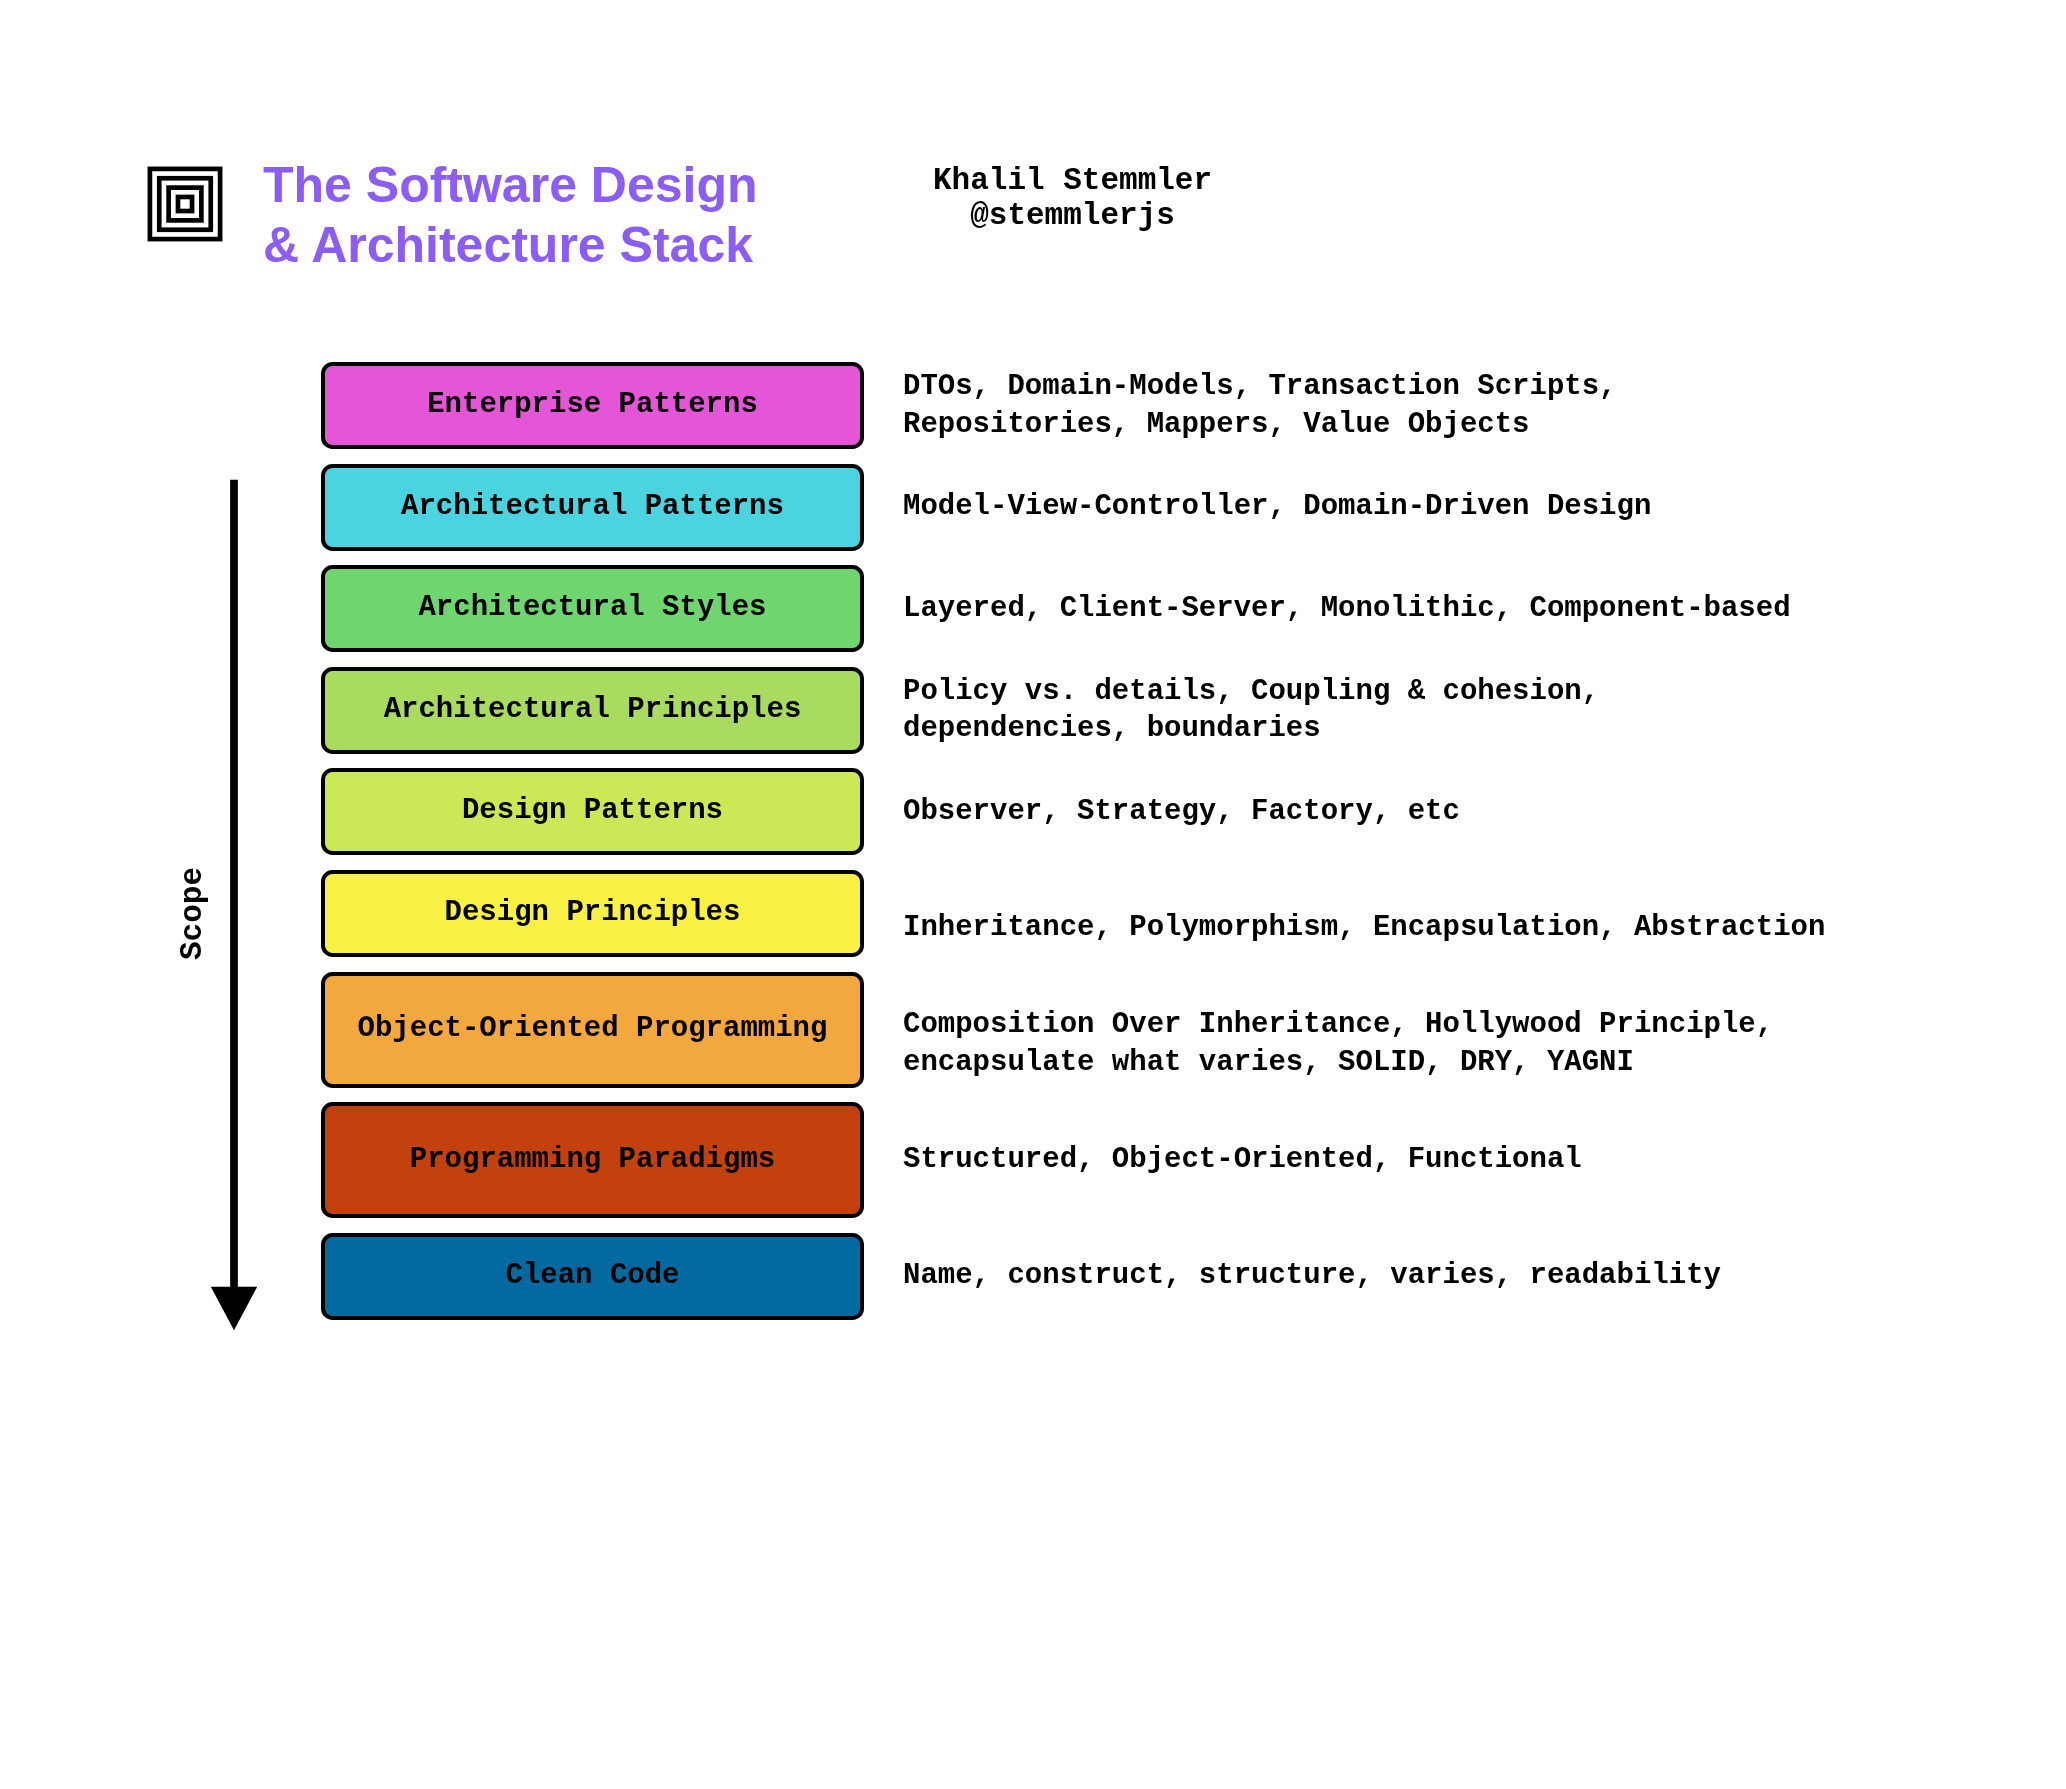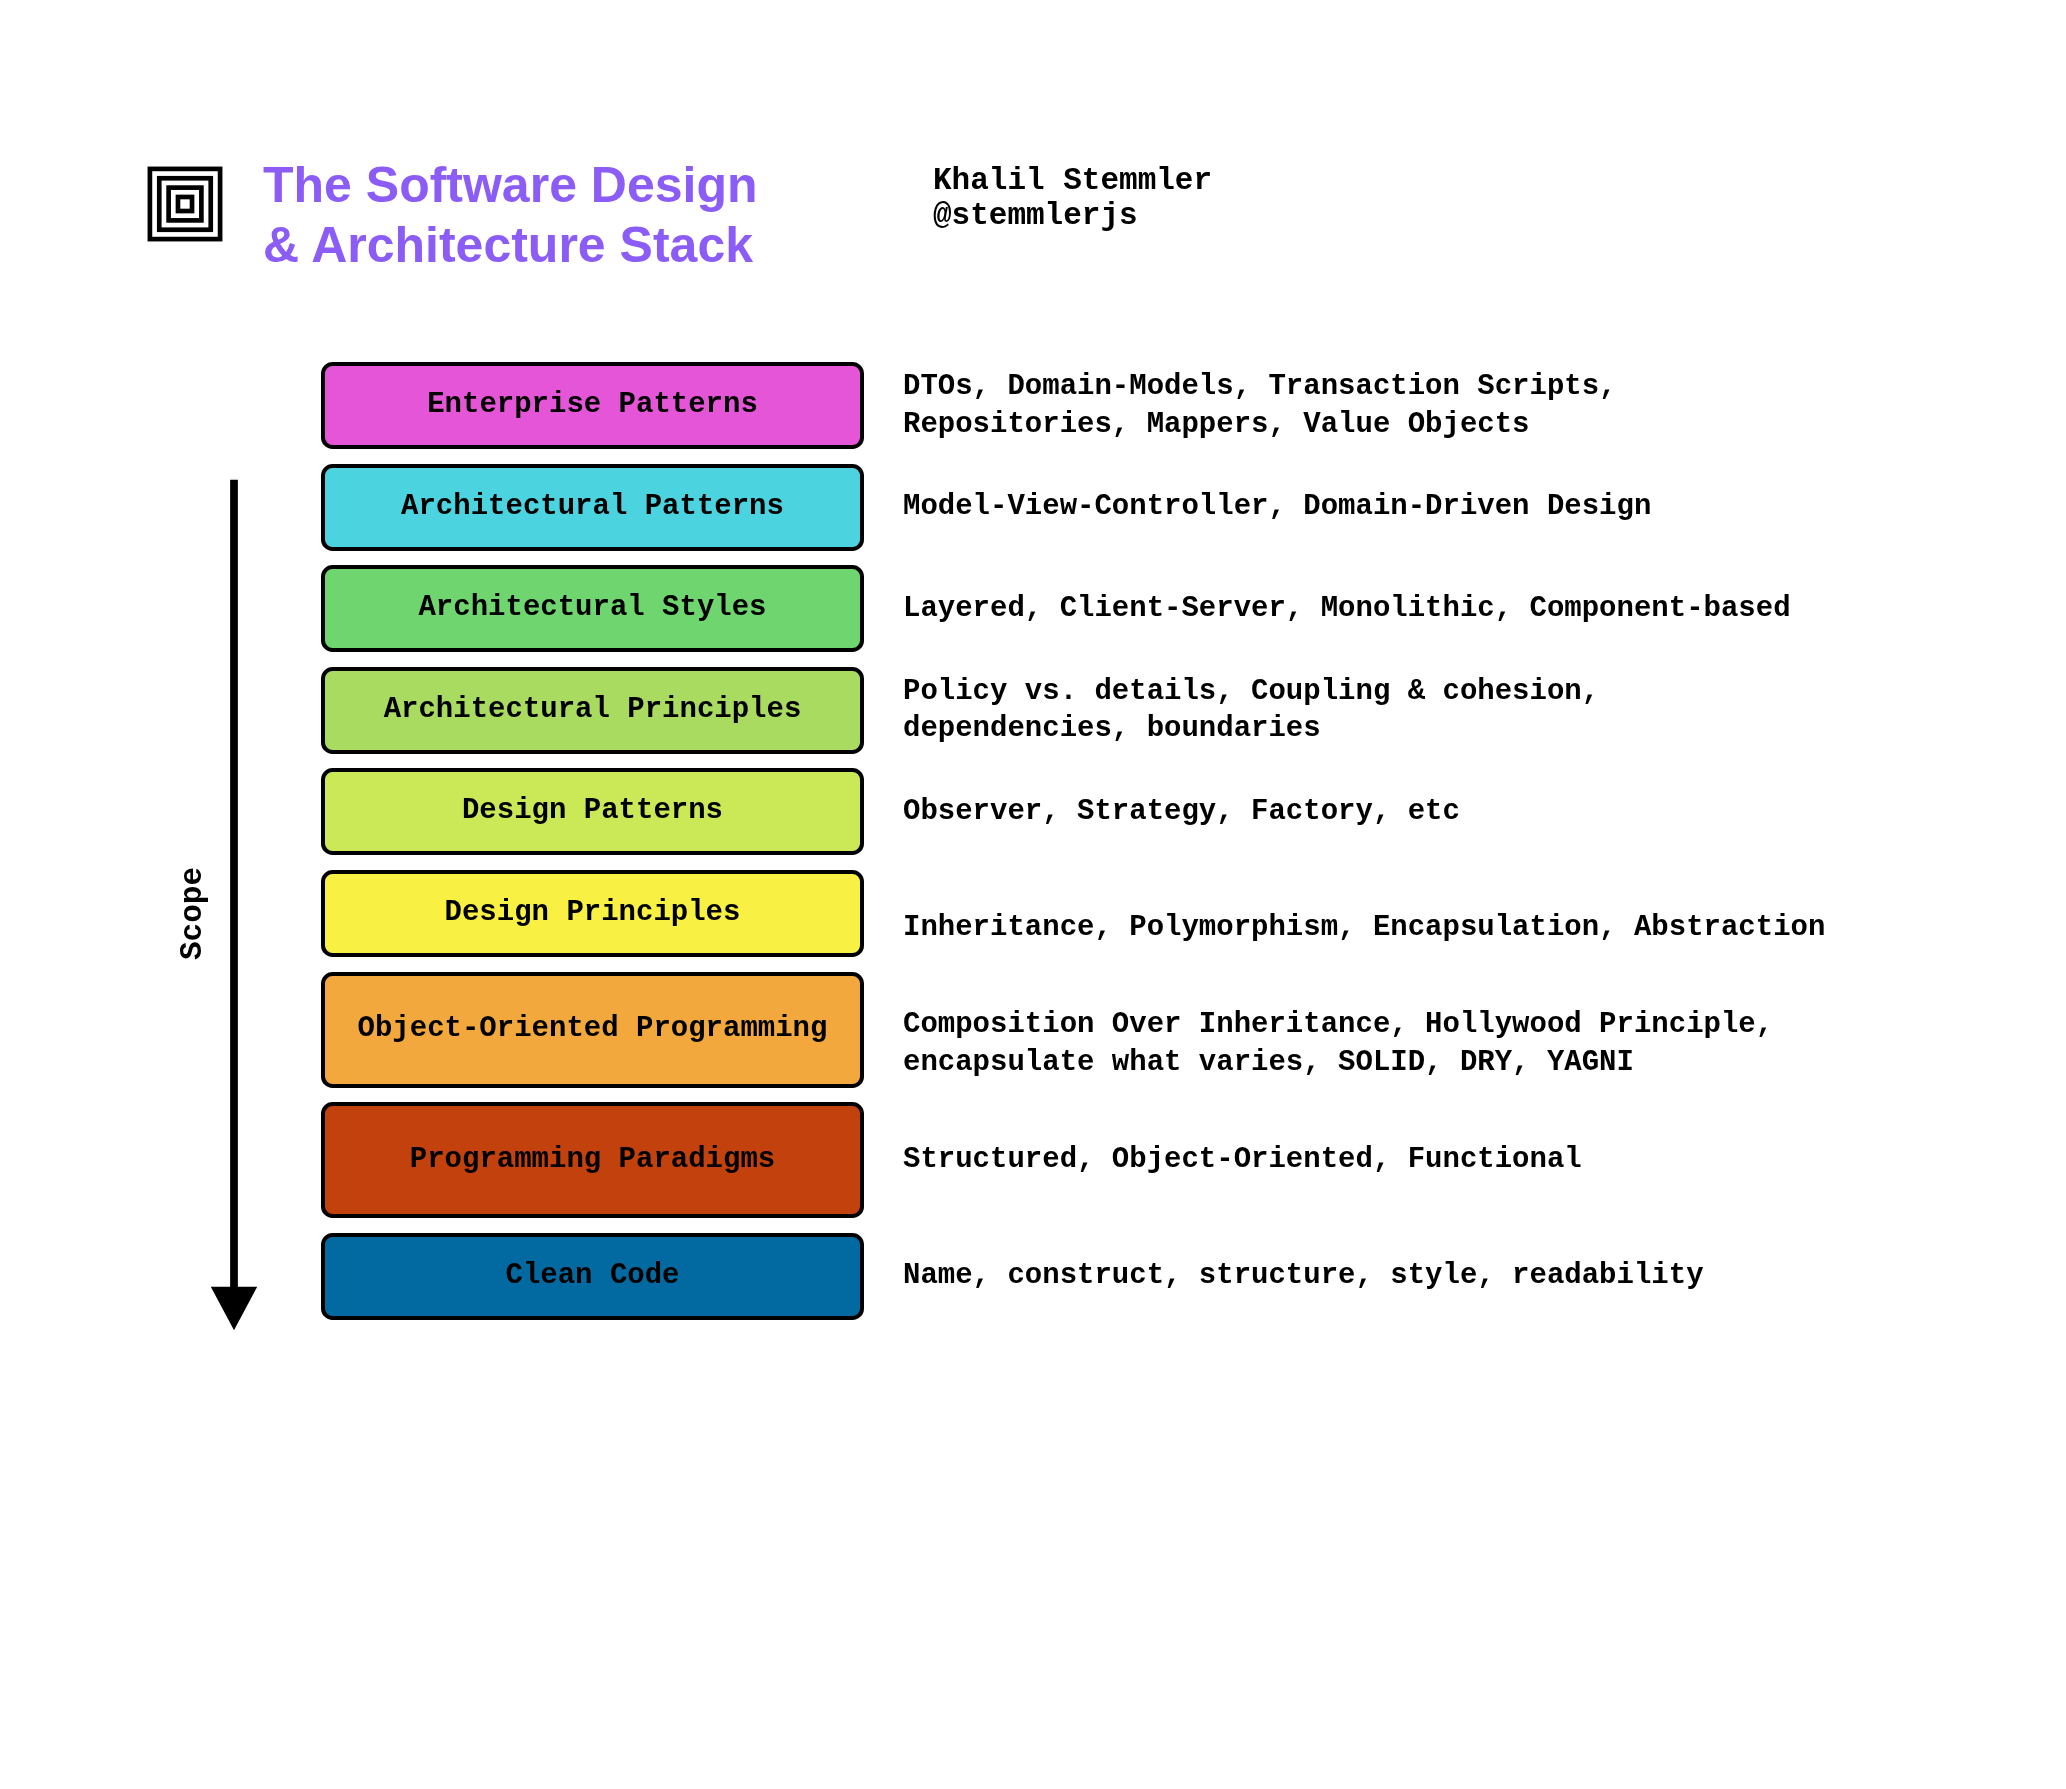--- a/index.html
+++ b/index.html
@@ -30,20 +30,21 @@
     }
     .title {
       font-family: -apple-system, BlinkMacSystemFont, 'Segoe UI', Arial, sans-serif;
       font-weight: 800;
       font-size: 50px;
       line-height: 1.2;
       color: #8b5cf6;
     }
     .author-block {
       padding-top: 7.8px;
+      text-align: center;
     }
     .author-name {
       font-size: 31px;
       font-weight: 700;
       color: #000;
     }
     .author-handle {
       font-size: 31px;
       font-weight: 700;
       color: #000;
@@ -161,17 +162,17 @@
       </div>
     <div class="desc-col" id="desc-col">
         <div class="desc">DTOs, Domain-Models, Transaction Scripts, Repositories, Mappers, Value Objects</div>
         <div class="desc">Model-View-Controller, Domain-Driven Design</div>
         <div class="desc">Layered, Client-Server, Monolithic, Component-based</div>
         <div class="desc">Policy vs. details, Coupling &amp; cohesion, dependencies, boundaries</div>
         <div class="desc">Observer, Strategy, Factory, etc</div>
         <div class="desc tall">Inheritance, Polymorphism, Encapsulation, Abstraction</div>
         <div class="desc">Composition Over Inheritance, Hollywood Principle, encapsulate what varies, SOLID, DRY, YAGNI</div>
         <div class="desc tall">Structured, Object-Oriented, Functional</div>
-        <div class="desc">Name, construct, structure, style, readability</div>
+        <div class="desc">Name, construct, structure, varies, readability</div>
       </div>
   </div>
 </div>
 
 
 </body></html>

